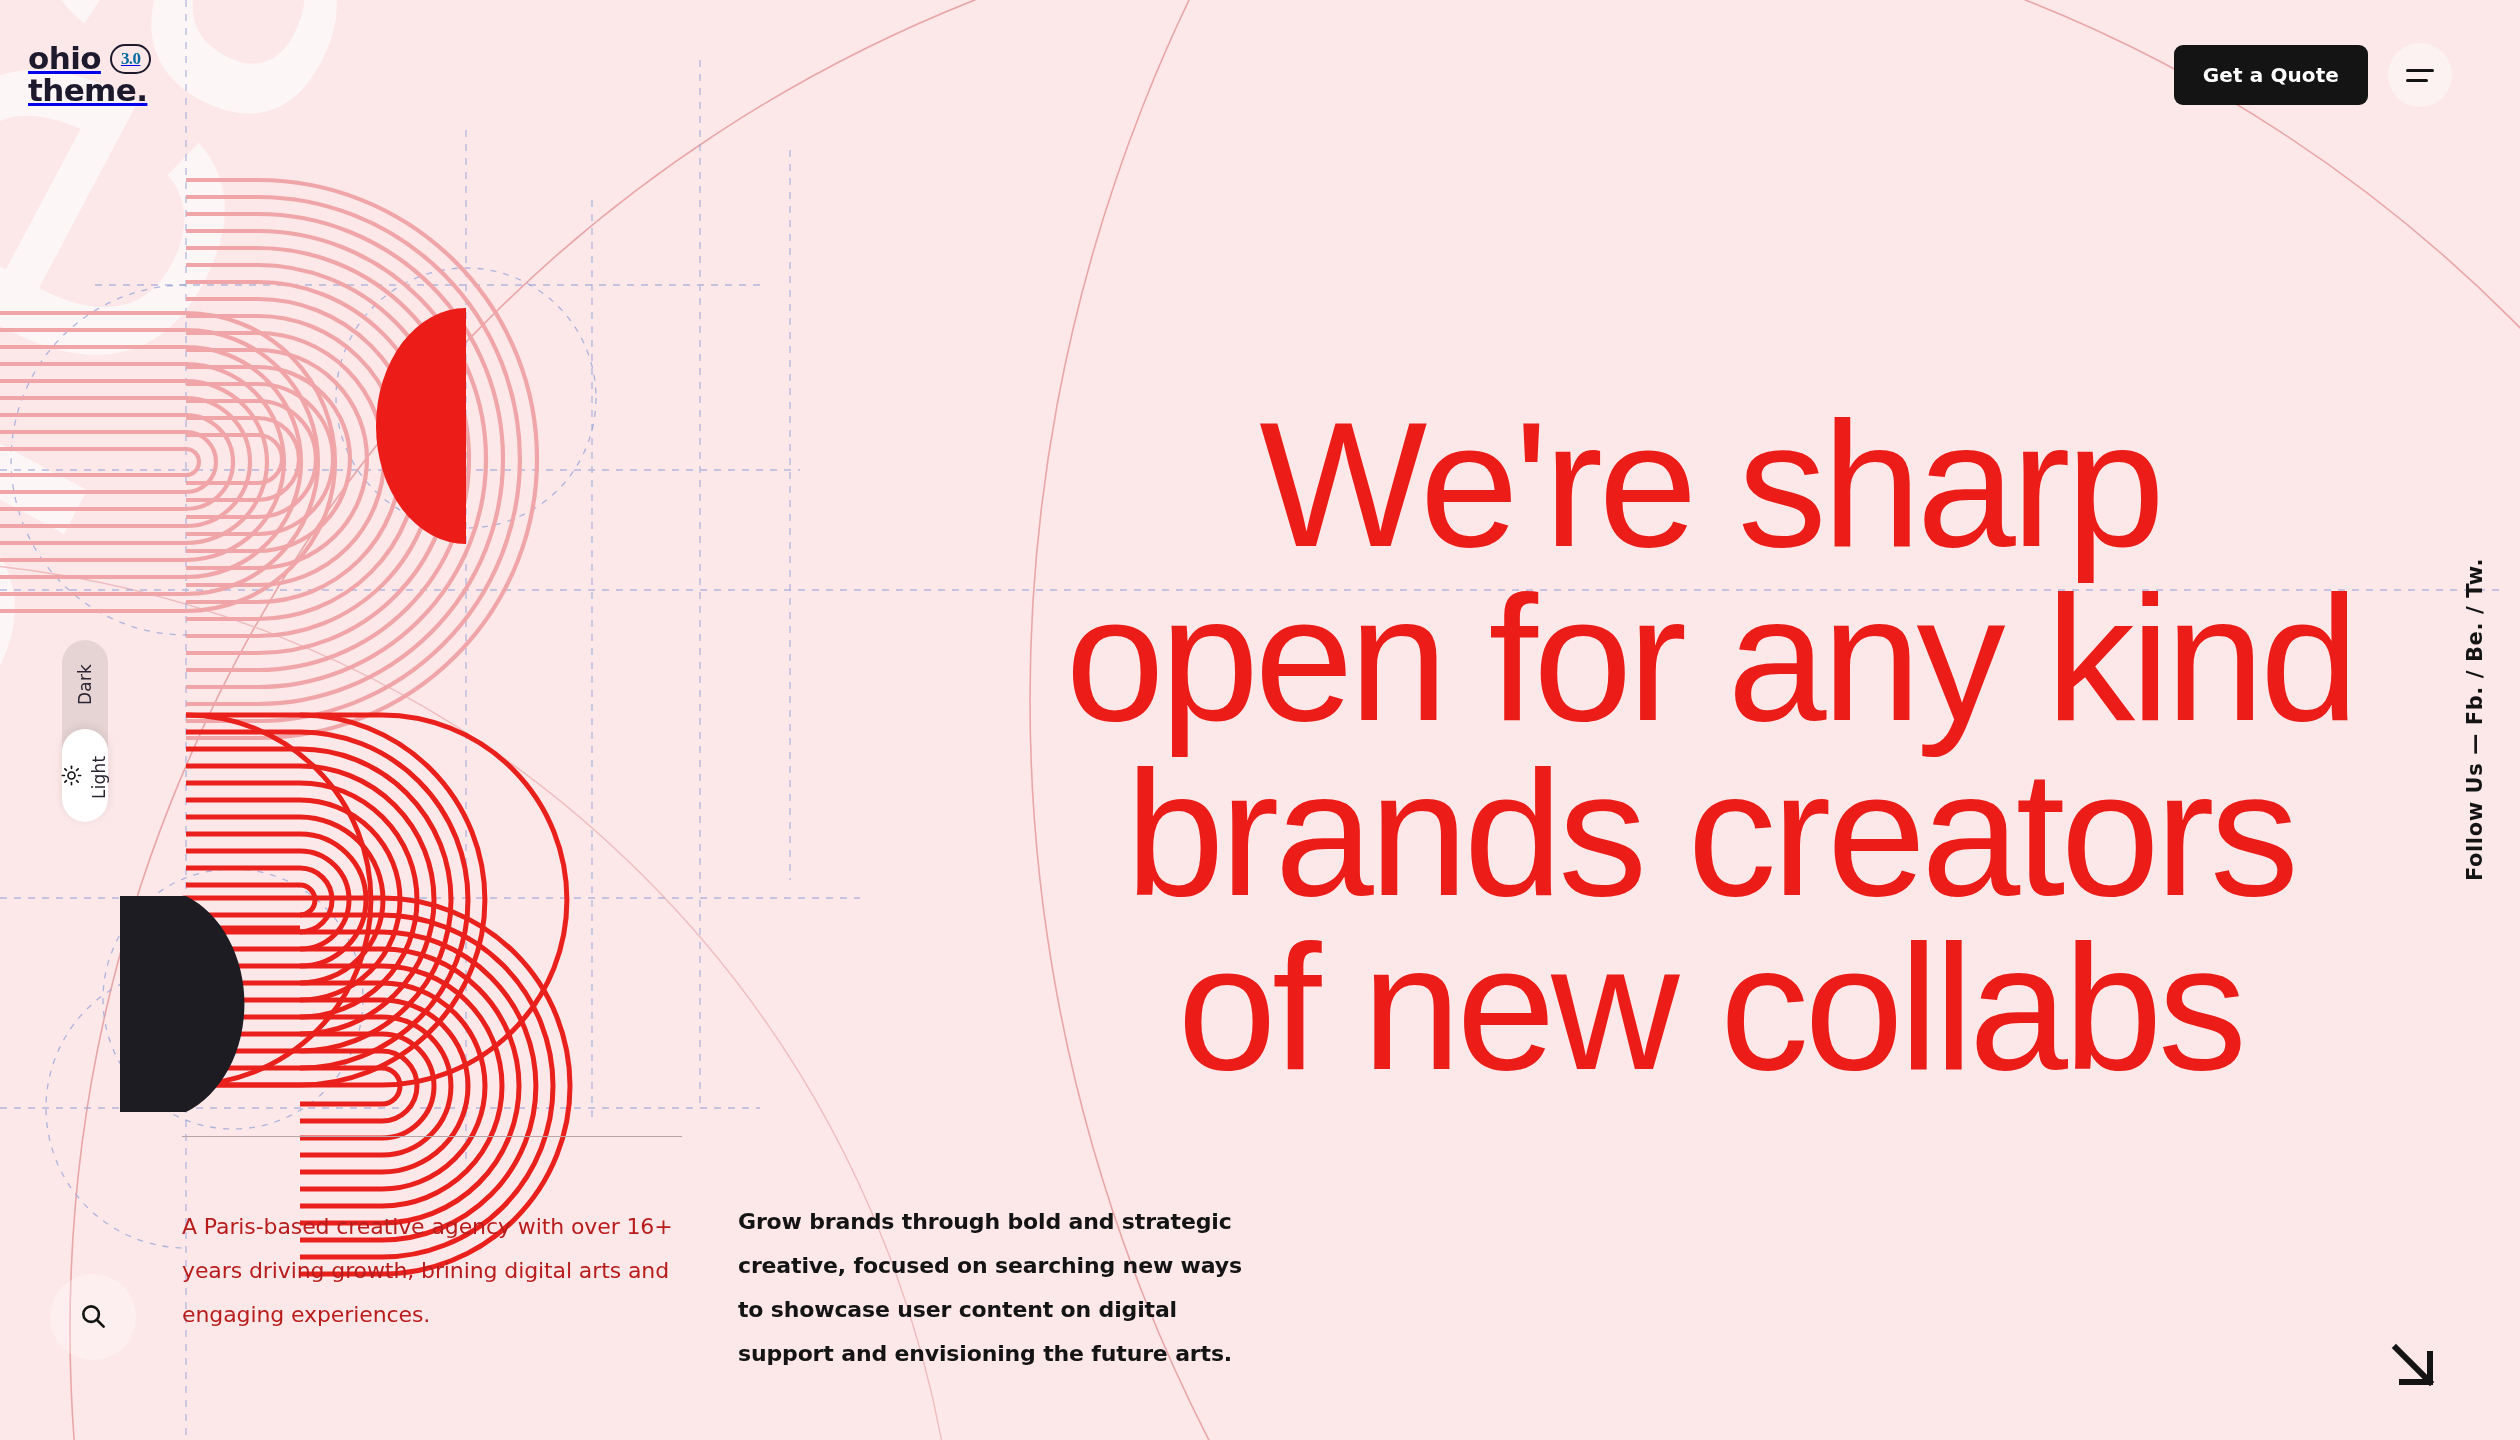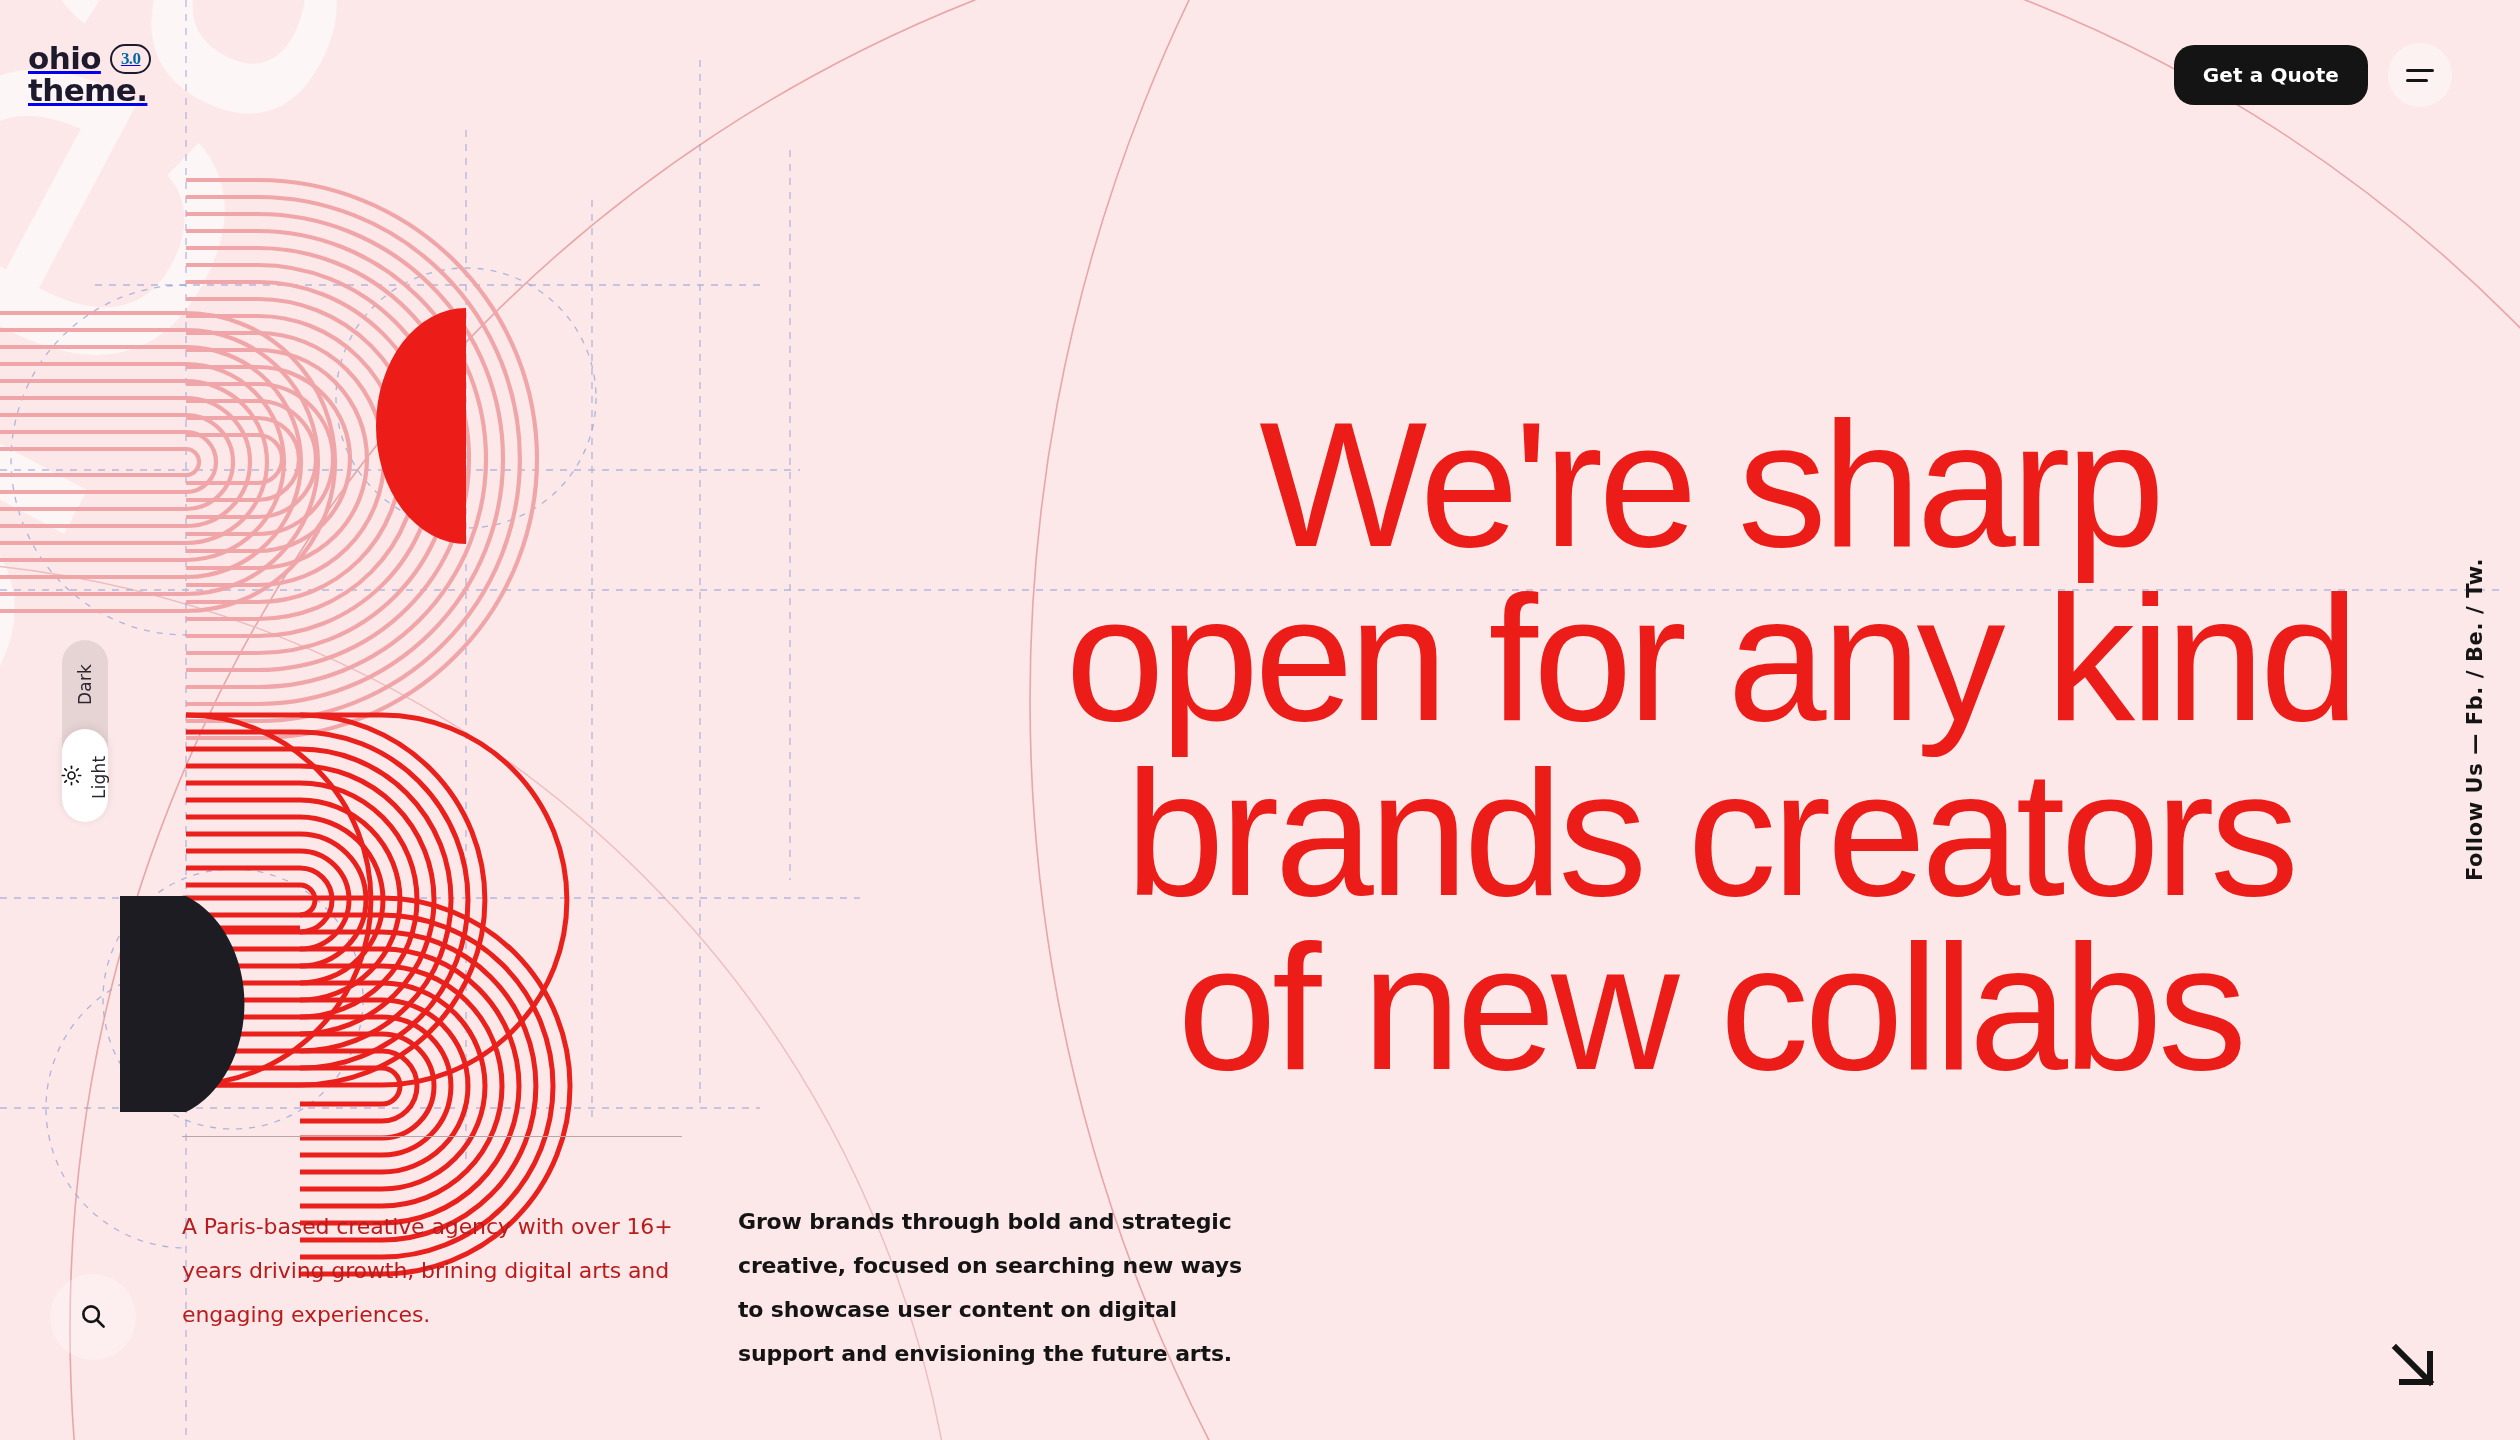--- a/index.html
+++ b/index.html
@@ -79,21 +79,21 @@
     color: #0369a1;
     font-family: Liberation Serif, serif;
   }
 
   .header-right { display: flex; align-items: center; gap: 20px; }
 
   .quote-btn {
     background: #141414;
     color: #ffffff;
     border: none;
-    border-radius: 20px;
+    border-radius: 9px;
     font-family: "DejaVu Sans", sans-serif;
     font-size: 20px;
     font-weight: 700;
     letter-spacing: 0.1px;
     padding: 18px 29px;
     cursor: pointer;
     margin-left: 36px;
   }
 
   .menu-btn {

